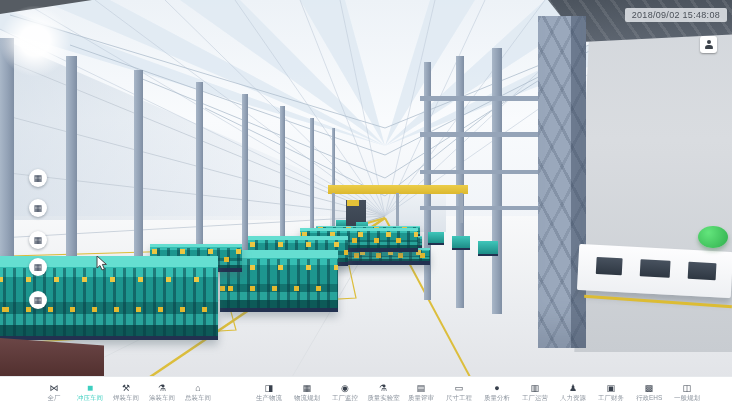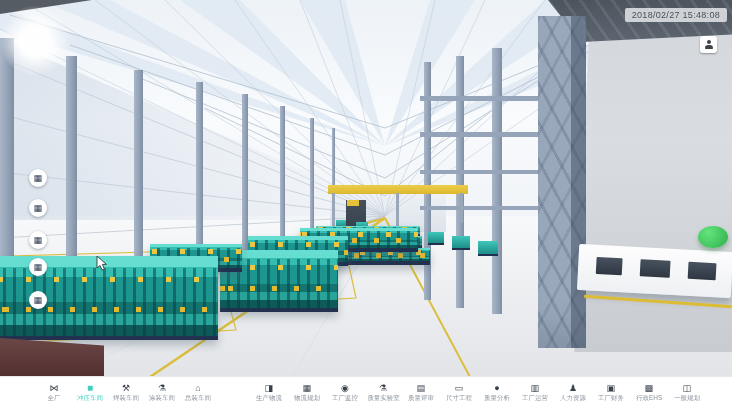--- a/index.html
+++ b/index.html
@@ -167,21 +167,21 @@
     </div>
     <div class="abs ylinebase"></div>
     <div class="abs greenblob"></div>
     <div class="abs glare"></div>
 
     <svg class="abs" width="14" height="16" style="left:96px;top:256px">
       <polygon points="1,0 1,12 4,9.5 6,14 8.4,13 6.4,8.4 10.4,8.4" fill="#fff" stroke="#444" stroke-width="1"></polygon>
     </svg>
   </div>
 
-  <div class="abs timechip">2018/02/27 15:48:08</div>
+  <div class="abs timechip">2018/09/02 15:48:08</div>
   <div class="abs userbtn">
     <div class="user-glyph"></div>
   </div>
 
   <div class="abs circle-btn" style="left:29px;top:169px">
       <span>▦</span>
     </div>
   <div class="abs circle-btn" style="left:29px;top:199px">
       <span>▦</span>
     </div>

